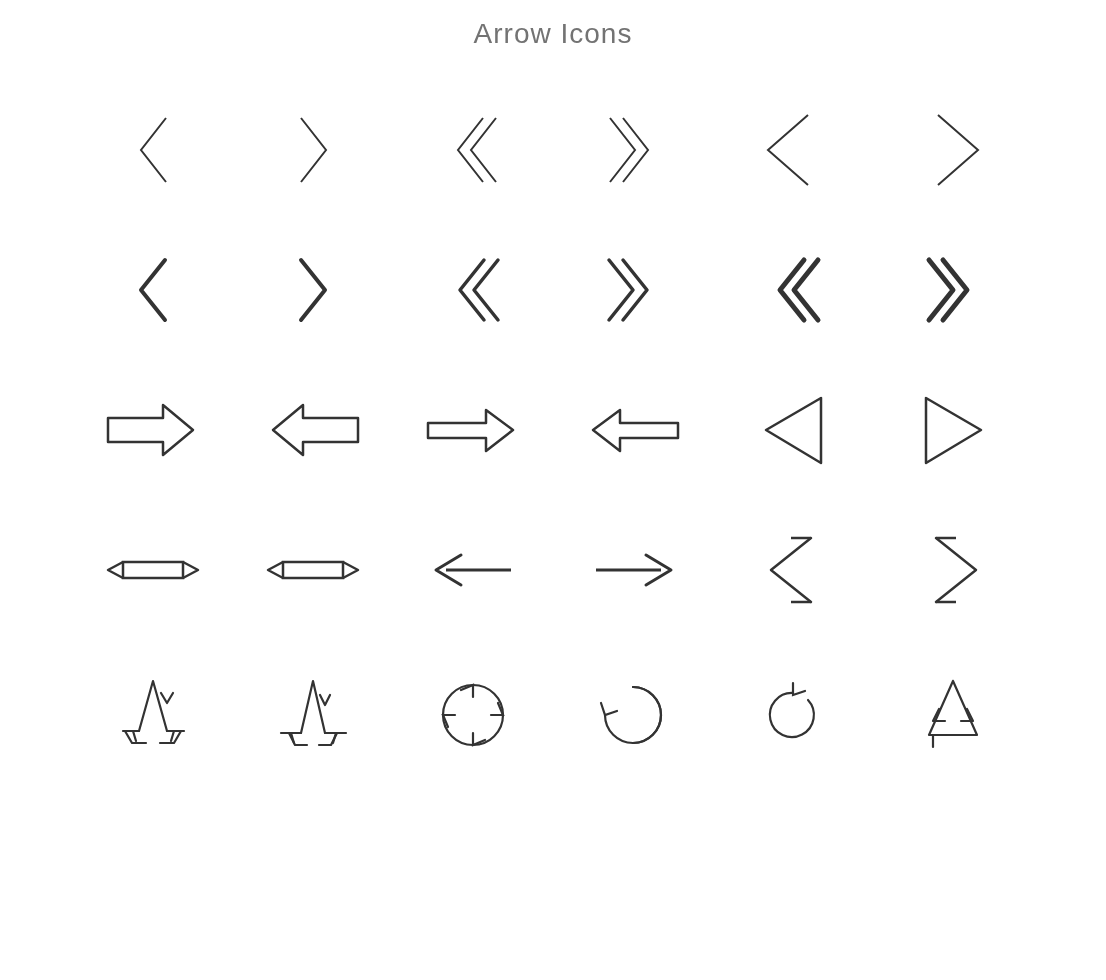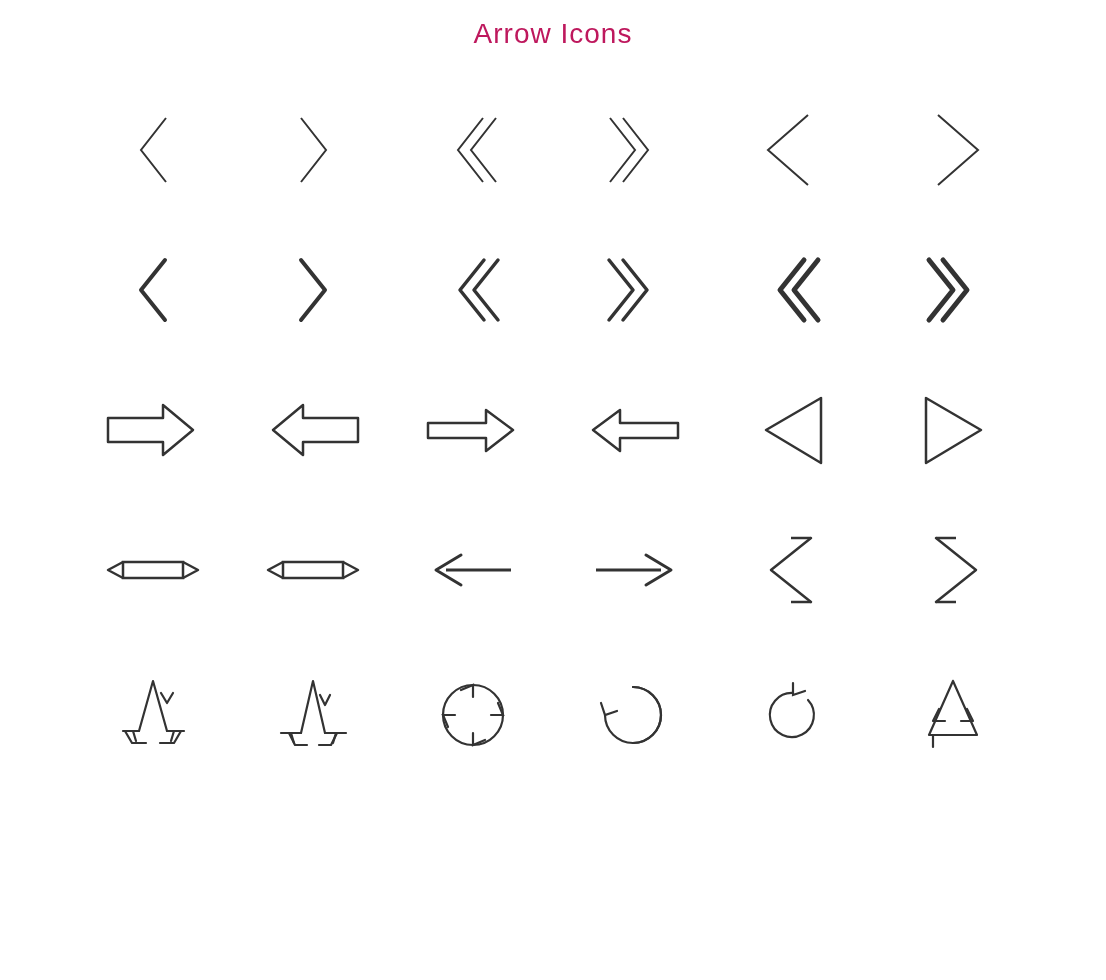--- a/index.html
+++ b/index.html
@@ -11,21 +11,21 @@
       display: flex;
       flex-direction: column;
       align-items: center;
     }
     h1 {
       font-size: 28px;
       font-weight: 400;
       margin-top: 18px;
       margin-bottom: 30px;
       letter-spacing: 1px;
-      color: #be185d;
+      color: #737373;
     }
     .grid {
       display: grid;
       grid-template-columns: repeat(6, 1fr);
       width: 960px;
       gap: 0;
     }
     .cell {
       display: flex;
       align-items: center;

